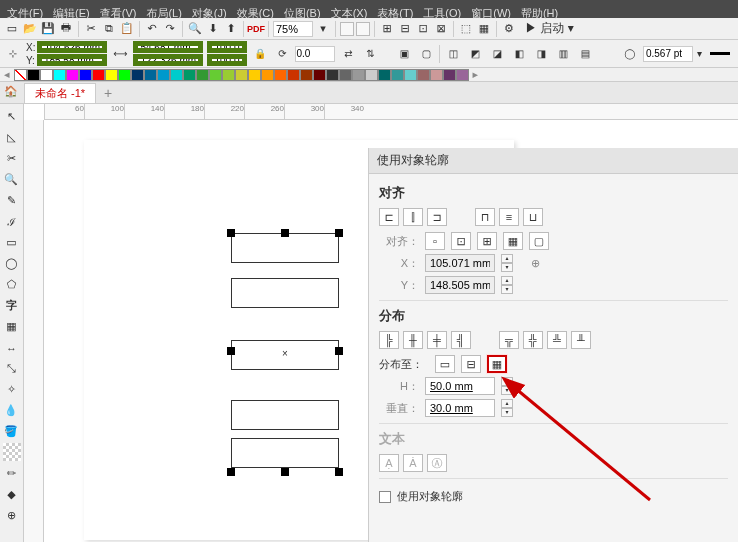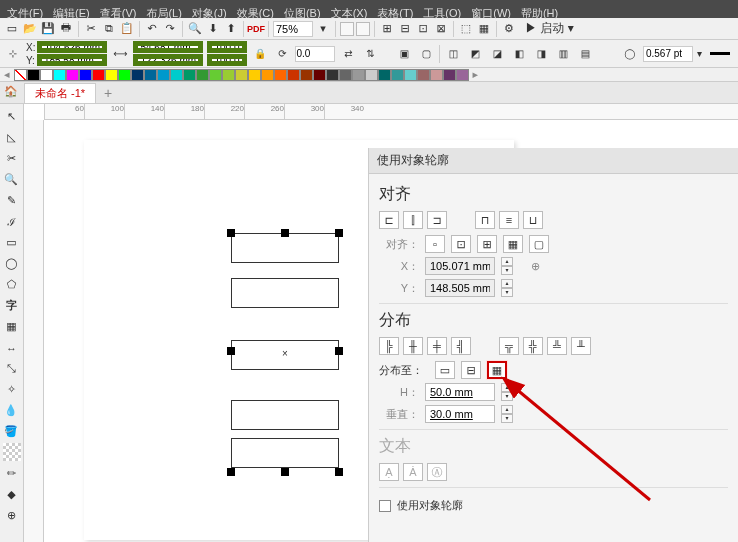--- a/index.html
+++ b/index.html
@@ -41,21 +41,21 @@
   .canvas{ position:absolute; top:16px; left:20px; right:0; bottom:0; background:#fff;}
   .page{ position:absolute; top:20px; left:40px; width:430px; height:400px; background:#fff; box-shadow:2px 2px 5px rgba(0,0,0,.15);}
   
   .sel-rect{ position:absolute; border:1px solid #333; background:#fff;}
   .handle{ position:absolute; width:8px; height:8px; background:#000;}
   .center-x{ position:absolute; font-size:10px; color:#333;}
   
   .panel{ position:absolute; top:148px; left:368px; right:0; bottom:0; background:#f4f4f4; border-left:1px solid #ccc; padding:0; font-size:11px;}
   .panel-title{ background:#e4e4e4; padding:4px 8px; font-size:12px; border-bottom:1px solid #ccc;}
   .sect{ padding:6px 10px;}
-  .sect-h{ font-weight:normal; font-size:16px; margin:4px 0;}
+  .sect-h{ font-weight:bold; font-size:13px; margin:4px 0;}
   .btnrow{ display:flex; gap:4px; margin:6px 0;}
   .abtn{ width:20px; height:18px; border:1px solid #bbb; background:#fff; display:flex; align-items:center; justify-content:center;}
   .abtn.sel{ border:2px solid #c00; box-shadow: 0 0 0 1px #ffe0e0;}
   .row{ display:flex; align-items:center; gap:6px; margin:4px 0;}
   .row label{ width:40px; text-align:right; color:#888;}
   .row input{ width:70px; height:18px; border:1px solid #bbb; background:#eee; font-size:11px; padding:0 4px;}
   .row input.white{ background:#fff;text-decoration:underline;}
   .stepbtns{ display:flex; flex-direction:column;}
   .stepbtns div{width:12px;height:9px;border:1px solid #bbb;background:#f8f8f8;font-size:6px;line-height:7px;text-align:center;}
   .arrow-callout{ position:absolute; pointer-events:none;}

